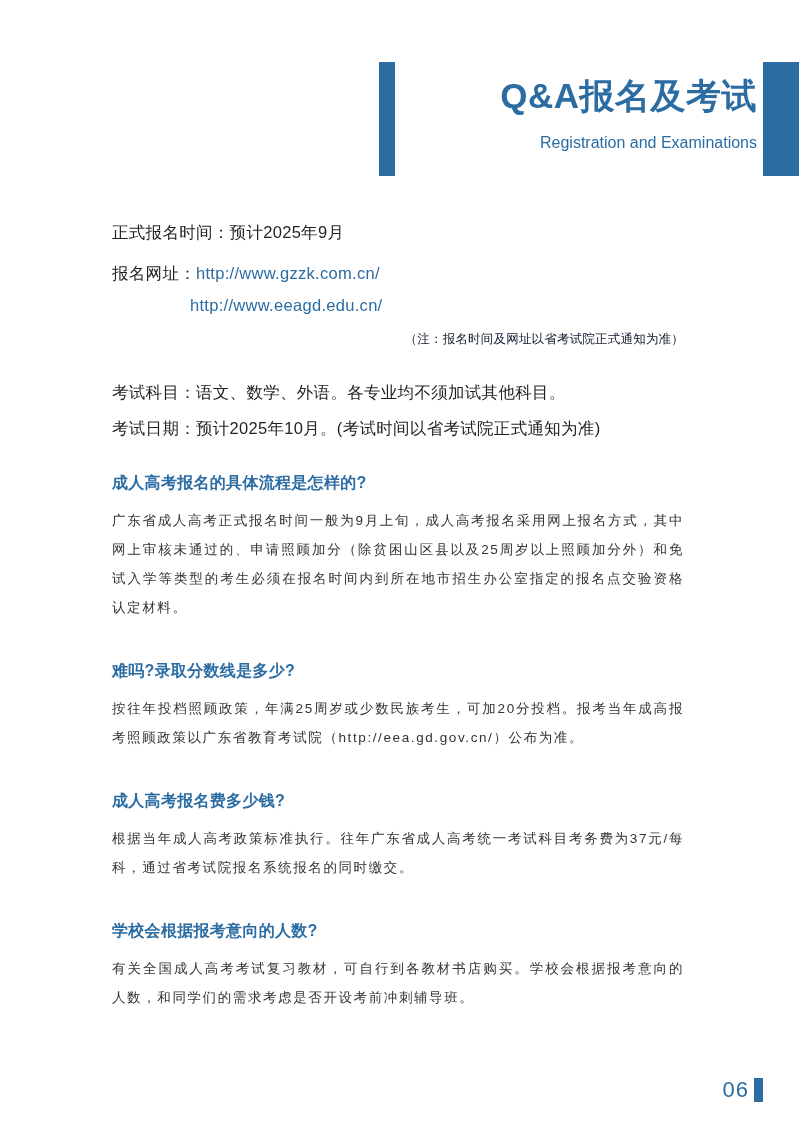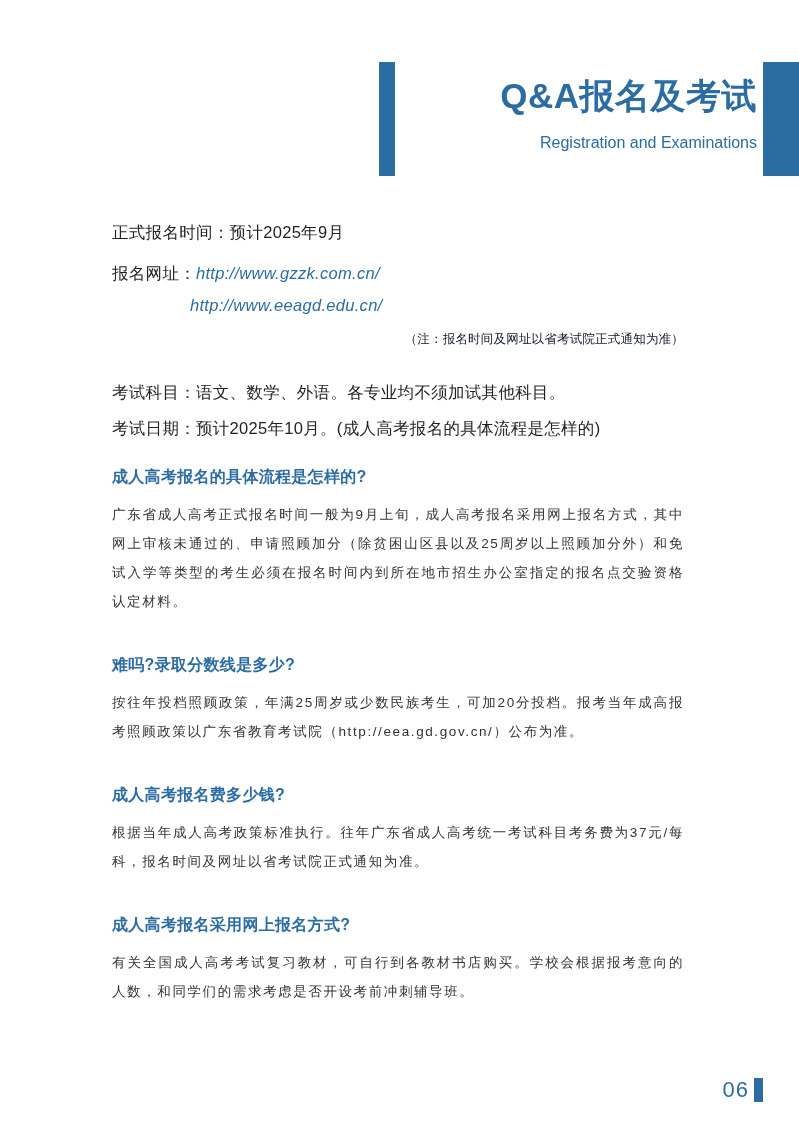--- a/index.html
+++ b/index.html
@@ -88,42 +88,41 @@
     margin-top: 8px;
   }
   .url-row {
     font-size: 16.5px;
     line-height: 32px;
     color: #231f20;
     letter-spacing: 0.3px;
   }
   .url-row .link {
     color: #2b6ca3;
-    font-style: italic;
   }
   .url-row.indent {
     padding-left: 78px;
   }
   .note {
     margin-top: 10px;
     text-align: right;
     font-size: 12.5px;
     color: #0f172a;
     letter-spacing: 0.2px;
   }
 
   .exam-lines {
     margin-top: 26px;
   }
   .exam-lines .lead-line {
     line-height: 36px;
   }
 
   .qa-block {
-    margin-top: 16px;
+    margin-top: 22px;
   }
   .qa-question {
     font-size: 16px;
     color: #2b6ca3;
     font-weight: bold;
     line-height: 30px;
     letter-spacing: 0.3px;
     margin-bottom: 8px;
   }
   .qa-answer {
@@ -183,40 +182,40 @@
       </div>
       <div class="url-row indent">
         <a class="link" href="#" style="text-decoration:none;">http://www.eeagd.edu.cn/</a>
       </div>
     </div>
 
     <div class="note">（注：报名时间及网址以省考试院正式通知为准）</div>
 
     <div class="exam-lines">
       <div class="lead-line">考试科目：语文、数学、外语。各专业均不须加试其他科目。</div>
-      <div class="lead-line">考试日期：预计2025年10月。(成人高考报名的具体流程是怎样的)</div>
+      <div class="lead-line">考试日期：预计2025年10月。(考试时间以省考试院正式通知为准)</div>
     </div>
 
     <div class="qa-block">
       <div class="qa-question">成人高考报名的具体流程是怎样的?</div>
       <div class="qa-answer">广东省成人高考正式报名时间一般为9月上旬，成人高考报名采用网上报名方式，其中网上审核未通过的、申请照顾加分（除贫困山区县以及25周岁以上照顾加分外）和免试入学等类型的考生必须在报名时间内到所在地市招生办公室指定的报名点交验资格认定材料。</div>
     </div>
 
     <div class="qa-block gap-lg">
       <div class="qa-question">难吗?录取分数线是多少?</div>
       <div class="qa-answer">按往年投档照顾政策，年满25周岁或少数民族考生，可加20分投档。报考当年成高报考照顾政策以广东省教育考试院（http://eea.gd.gov.cn/）公布为准。</div>
     </div>
 
     <div class="qa-block gap-lg">
       <div class="qa-question">成人高考报名费多少钱?</div>
-      <div class="qa-answer">根据当年成人高考政策标准执行。往年广东省成人高考统一考试科目考务费为37元/每科，报名时间及网址以省考试院正式通知为准。</div>
+      <div class="qa-answer">根据当年成人高考政策标准执行。往年广东省成人高考统一考试科目考务费为37元/每科，通过省考试院报名系统报名的同时缴交。</div>
     </div>
 
     <div class="qa-block gap-lg">
-      <div class="qa-question">成人高考报名采用网上报名方式?</div>
+      <div class="qa-question">学校会根据报考意向的人数?</div>
       <div class="qa-answer">有关全国成人高考考试复习教材，可自行到各教材书店购买。学校会根据报考意向的人数，和同学们的需求考虑是否开设考前冲刺辅导班。</div>
     </div>
 
   </div>
 
   <div class="footer">
     <div class="page-num">06</div>
     <div class="page-tab"></div>
   </div>
 

